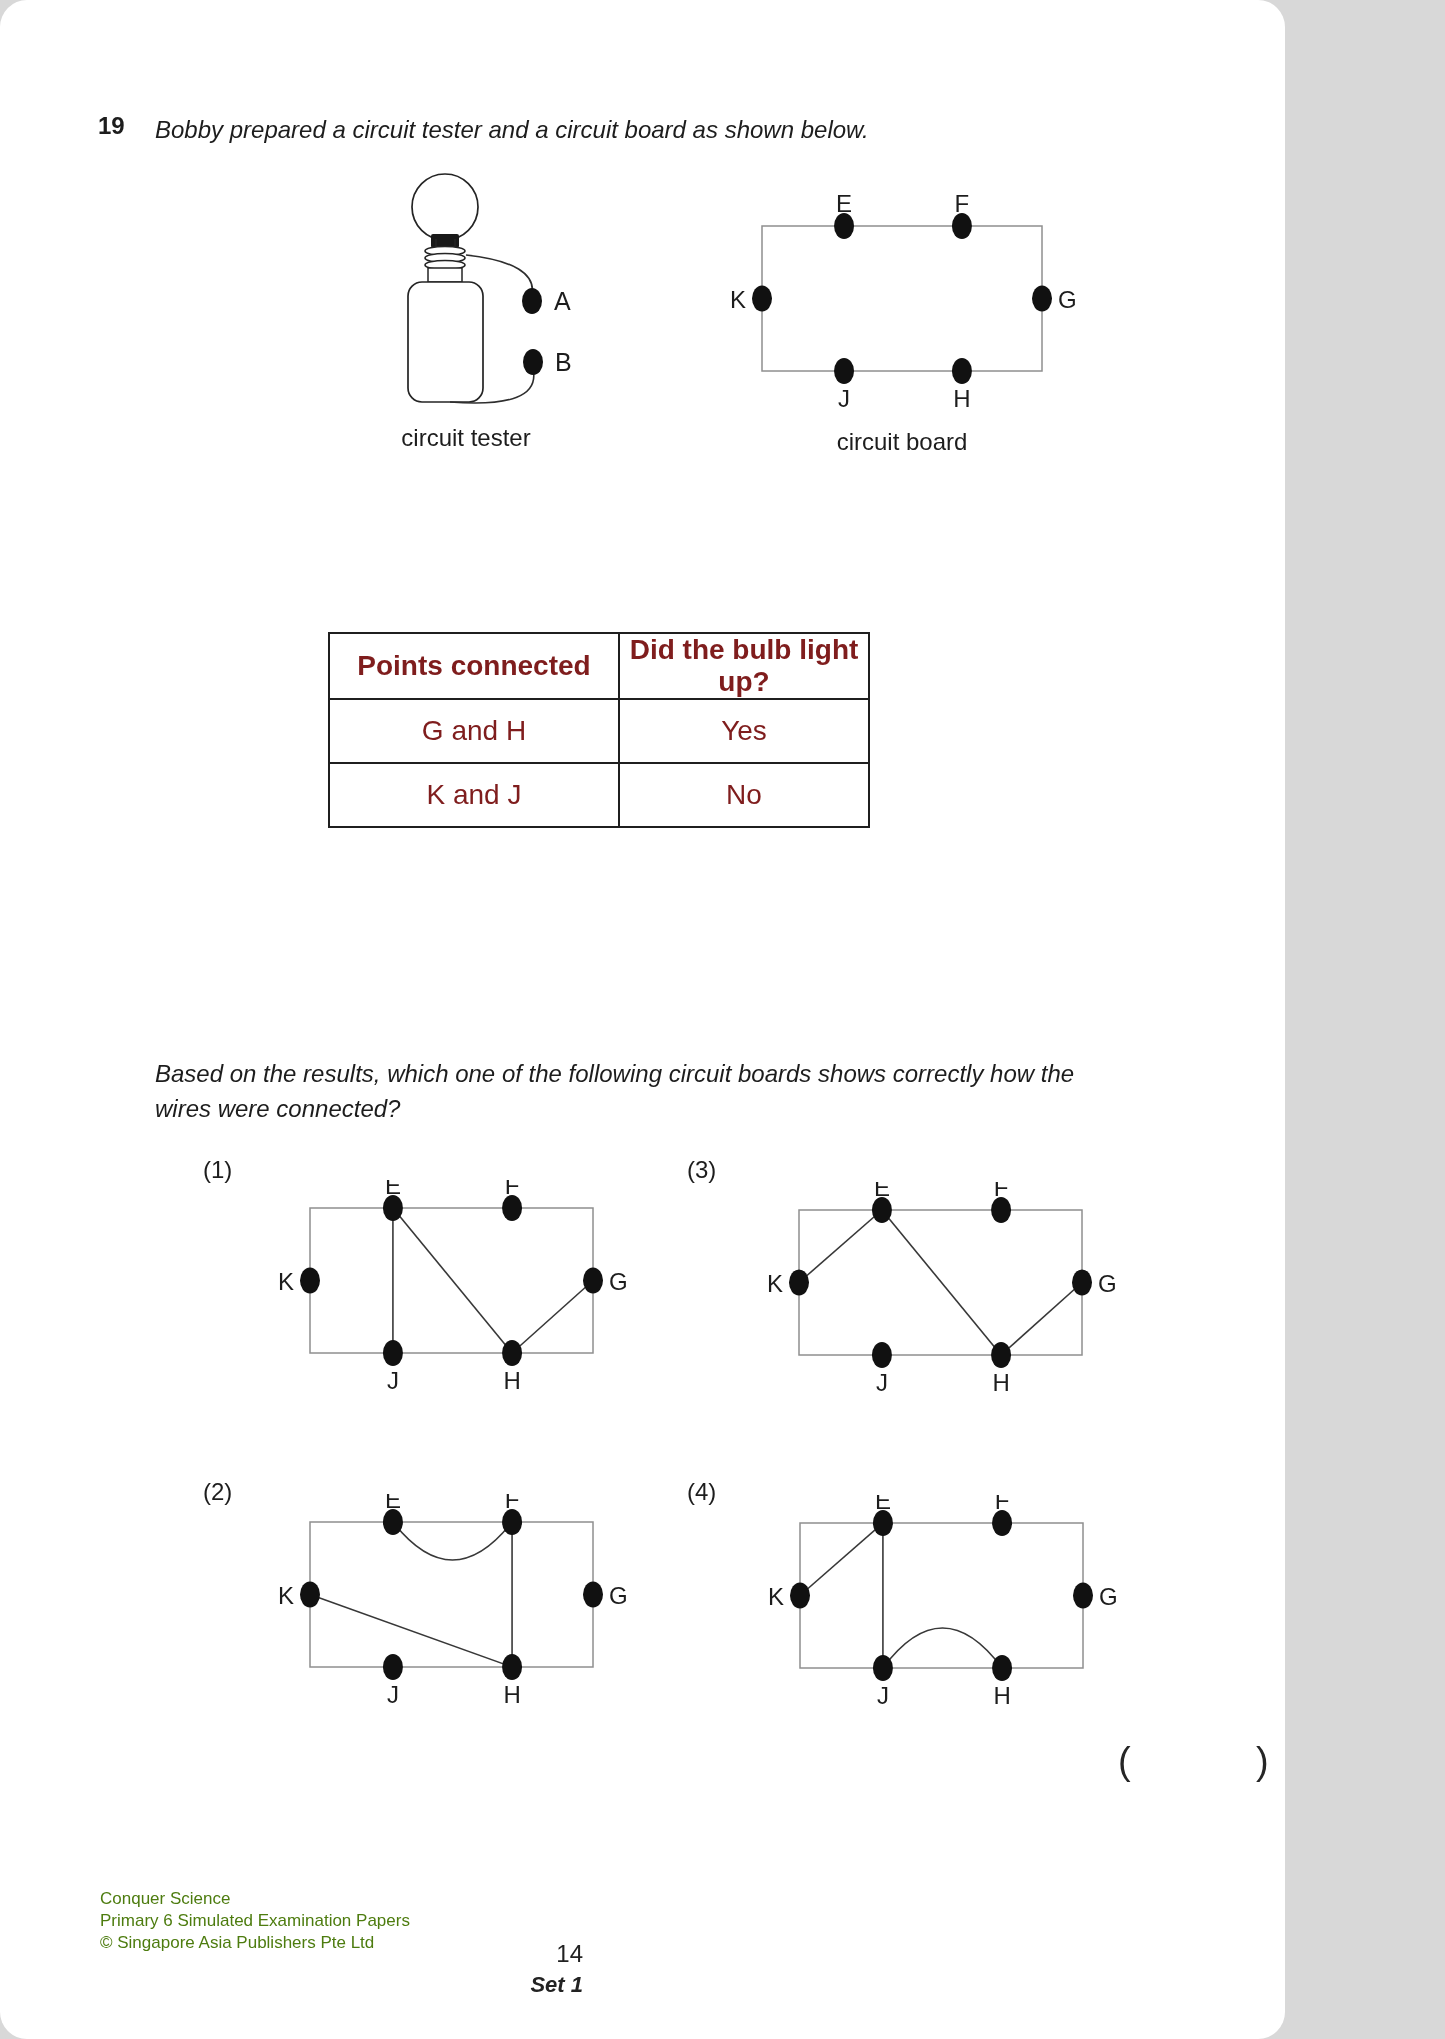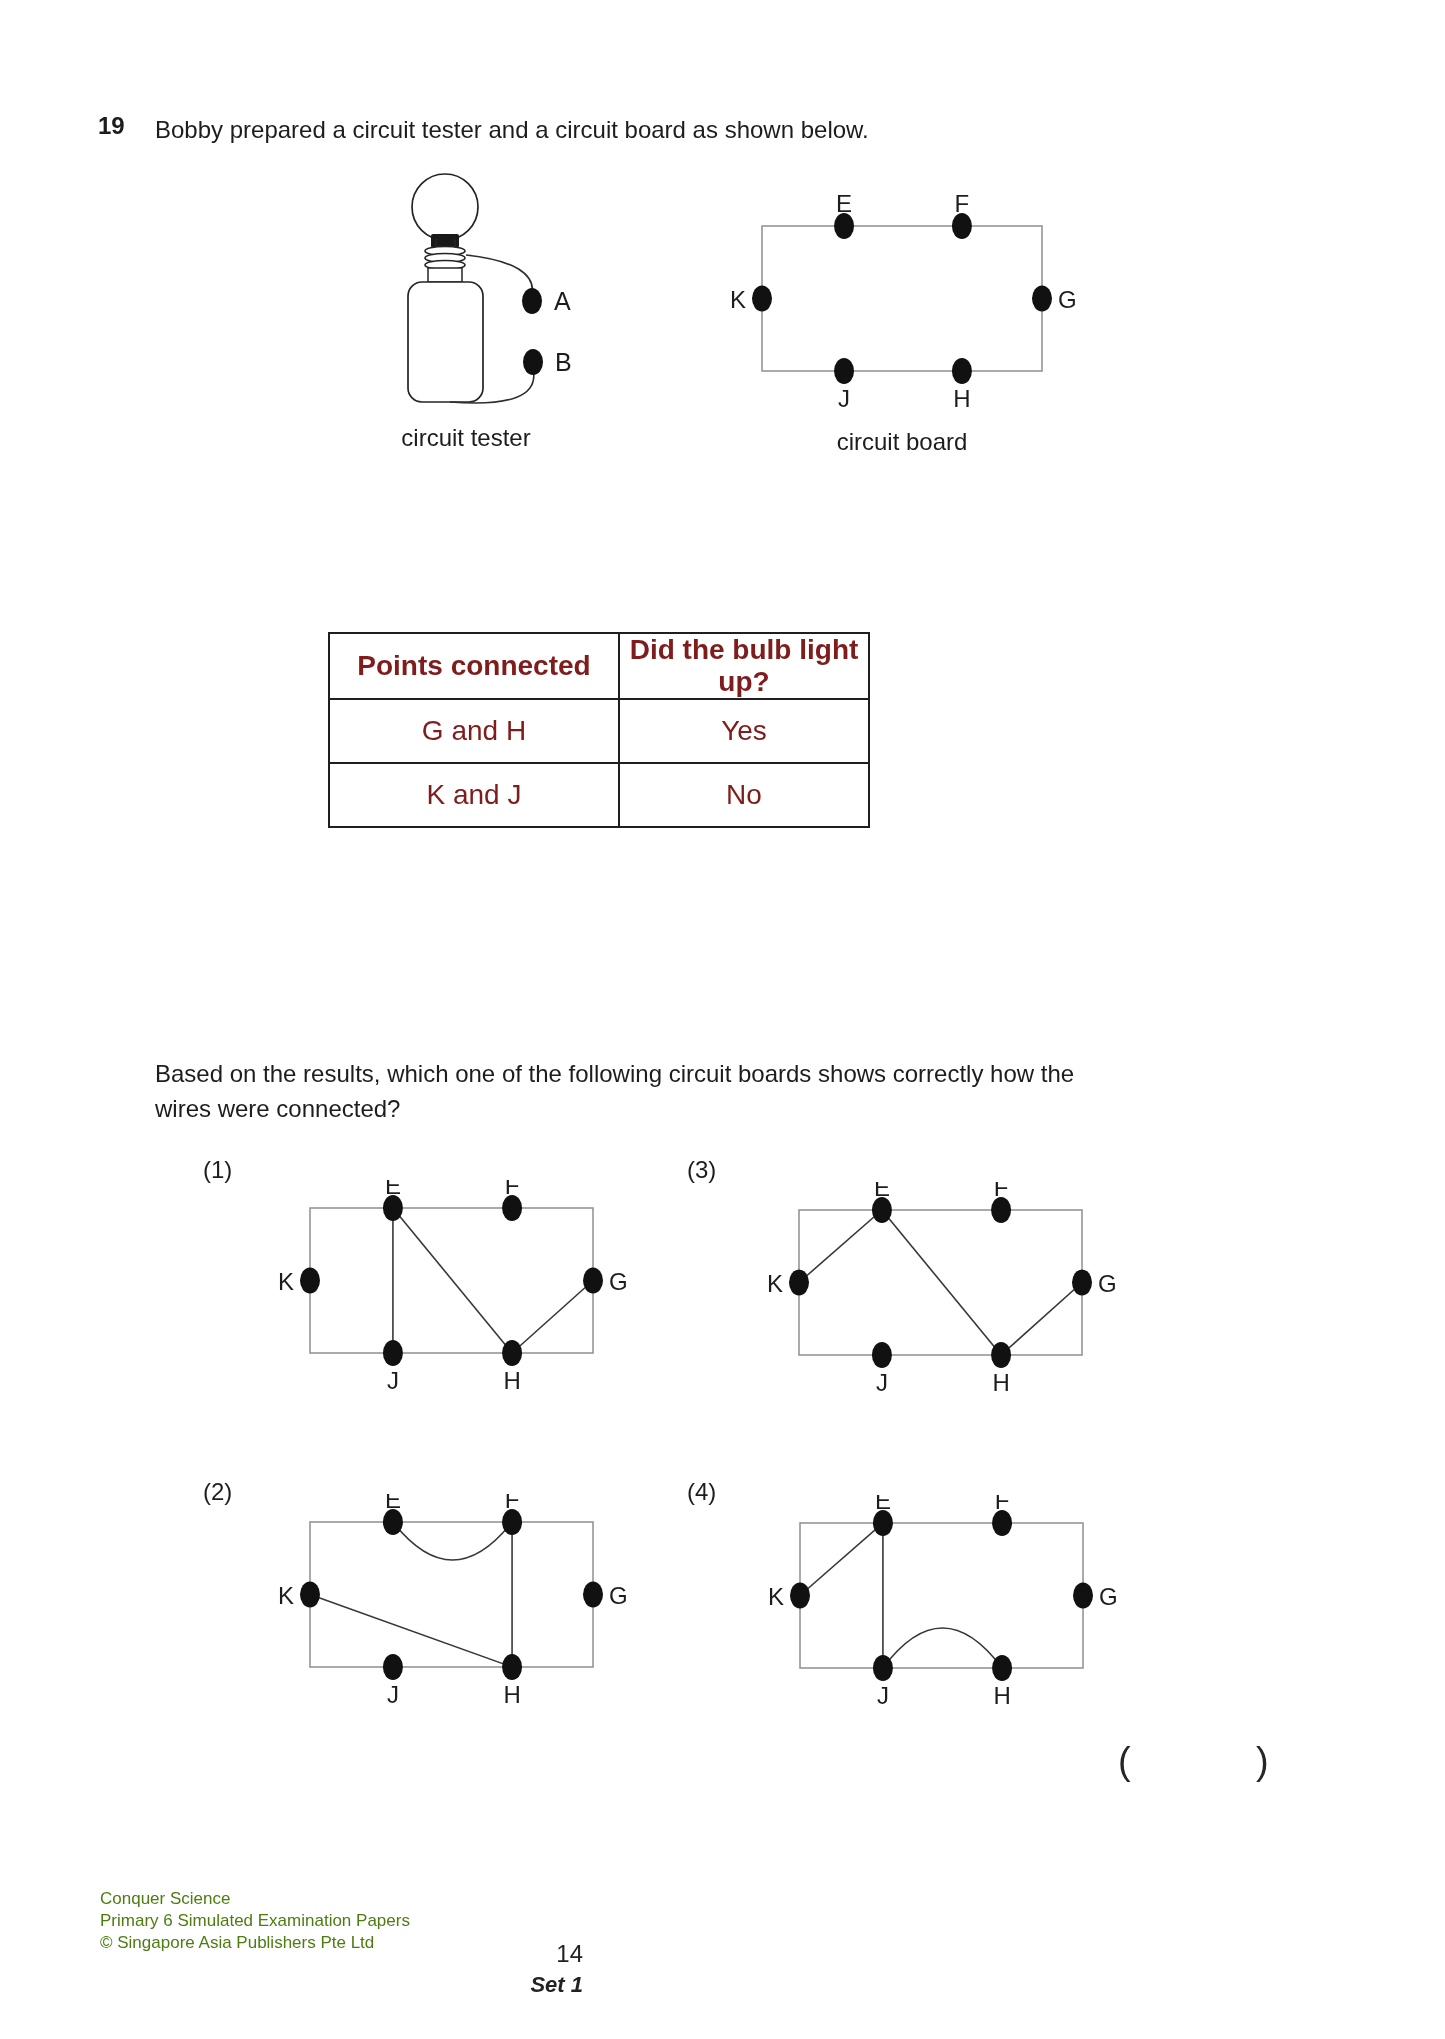--- a/index.html
+++ b/index.html
@@ -1,21 +1,21 @@
 <!DOCTYPE html>
 <html><head>
 <meta charset="utf-8">
 <style>
   html,body{margin:0;padding:0;background:#d8d8d8;}
   #page{
-    position:relative;width:1445px;height:2039px;background:#ffffff;
-    font-family:"Liberation Sans", sans-serif;color:#1d1d1d;overflow:hidden;
+    position:relative;width:1285px;height:2039px;background:#ffffff;
+    font-family:"Liberation Sans", sans-serif;color:#1d1d1d;overflow:hidden;border-radius:27px;
   }
   .abs{position:absolute;}
-  .body-text{font-size:24px;line-height:35px;color:#1d1d1d;}
+  .body-text{font-size:24px;line-height:35px;color:#1d1d1d;font-style:italic;}
   .q-num{font-size:24px;font-weight:bold;}
   .opt-label{font-size:24px;color:#1d1d1d;}
   svg text{font-family:"Liberation Sans", sans-serif;fill:#1d1d1d;}
   #results-table{
     left:328px;top:632px;width:540px;border-collapse:collapse;table-layout:fixed;
     font-size:28px;color:#7f1d1d;
   }
   #results-table th,#results-table td{border:2px solid #1f1f1f;text-align:center;vertical-align:middle;padding:0;}
   #results-table th{height:58px;font-weight:bold;}
   #results-table td{height:62px;font-weight:normal;}

